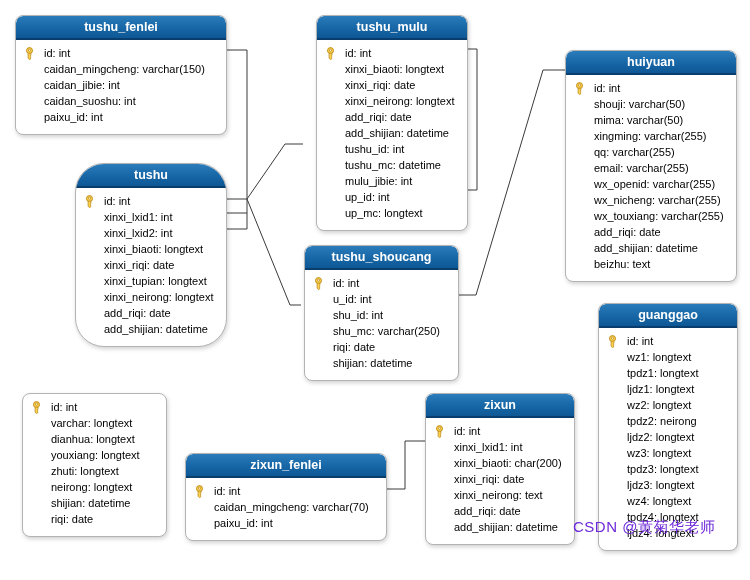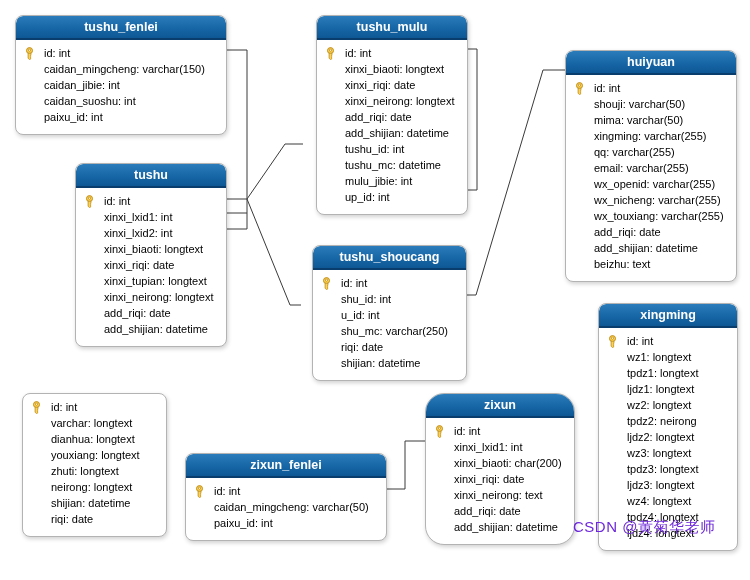--- a/index.html
+++ b/index.html
@@ -143,20 +143,24 @@
             <span class="field-label">tushu_mc: datetime</span>
           </div>
           <div class="field-row">
             <span class="key-slot"></span>
             <span class="field-label">mulu_jibie: int</span>
           </div>
           <div class="field-row">
             <span class="key-slot"></span>
             <span class="field-label">up_id: int</span>
           </div>
+          <div class="field-row">
+            <span class="key-slot"></span>
+            <span class="field-label">up_mc: longtext</span>
+          </div>
         </div>
       </div>
       <div class="table-box" style="left: 565px; top: 35px; width: 172px; margin-top: 15px;">
         <div class="table-header">huiyuan</div>
         <div class="table-body">
           <div class="field-row">
             <span class="key-slot">
               <svg width="13" height="13" viewBox="0 0 13 13" xmlns="http://www.w3.org/2000/svg">
                 <circle cx="6.5" cy="3.6" r="3" fill="#ffd24d" stroke="#bd8d1f" stroke-width="1"></circle>
                 <circle cx="6.5" cy="3.2" r="1.1" fill="#fff8d8" stroke="#bd8d1f" stroke-width="0.8"></circle>
@@ -204,21 +208,21 @@
           <div class="field-row">
             <span class="key-slot"></span>
             <span class="field-label">add_shijian: datetime</span>
           </div>
           <div class="field-row">
             <span class="key-slot"></span>
             <span class="field-label">beizhu: text</span>
           </div>
         </div>
       </div>
-      <div class="table-box" style="left: 75px; top: 163px; width: 152px;">
+      <div class="table-box" style="left: 75px; top: 163px; width: 152px; border-radius: 29px;">
         <div class="table-header">tushu</div>
         <div class="table-body">
           <div class="field-row">
             <span class="key-slot">
               <svg width="13" height="13" viewBox="0 0 13 13" xmlns="http://www.w3.org/2000/svg">
                 <circle cx="6.5" cy="3.6" r="3" fill="#ffd24d" stroke="#bd8d1f" stroke-width="1"></circle>
                 <circle cx="6.5" cy="3.2" r="1.1" fill="#fff8d8" stroke="#bd8d1f" stroke-width="0.8"></circle>
                 <path d="M5.1 6.2 L5.1 11.3 L6.7 12.7 L8.1 11.4 L7.2 10.7 L8.1 9.8 L7.2 9.0 L7.9 8.2 L7.9 6.2 Z" fill="#ffd24d" stroke="#bd8d1f" stroke-width="0.8"></path>
               </svg>
             </span>
@@ -251,57 +255,57 @@
           <div class="field-row">
             <span class="key-slot"></span>
             <span class="field-label">add_riqi: date</span>
           </div>
           <div class="field-row">
             <span class="key-slot"></span>
             <span class="field-label">add_shijian: datetime</span>
           </div>
         </div>
       </div>
-      <div class="table-box" style="left: 312px; top: 245px; width: 155px;">
+      <div class="table-box" style="left: 304px; top: 245px; width: 155px;">
         <div class="table-header">tushu_shoucang</div>
         <div class="table-body">
           <div class="field-row">
             <span class="key-slot">
               <svg width="13" height="13" viewBox="0 0 13 13" xmlns="http://www.w3.org/2000/svg">
                 <circle cx="6.5" cy="3.6" r="3" fill="#ffd24d" stroke="#bd8d1f" stroke-width="1"></circle>
                 <circle cx="6.5" cy="3.2" r="1.1" fill="#fff8d8" stroke="#bd8d1f" stroke-width="0.8"></circle>
                 <path d="M5.1 6.2 L5.1 11.3 L6.7 12.7 L8.1 11.4 L7.2 10.7 L8.1 9.8 L7.2 9.0 L7.9 8.2 L7.9 6.2 Z" fill="#ffd24d" stroke="#bd8d1f" stroke-width="0.8"></path>
               </svg>
             </span>
             <span class="field-label">id: int</span>
           </div>
           <div class="field-row">
             <span class="key-slot"></span>
+            <span class="field-label">u_id: int</span>
+          </div>
+          <div class="field-row">
+            <span class="key-slot"></span>
             <span class="field-label">shu_id: int</span>
           </div>
           <div class="field-row">
             <span class="key-slot"></span>
-            <span class="field-label">u_id: int</span>
-          </div>
-          <div class="field-row">
-            <span class="key-slot"></span>
             <span class="field-label">shu_mc: varchar(250)</span>
           </div>
           <div class="field-row">
             <span class="key-slot"></span>
             <span class="field-label">riqi: date</span>
           </div>
           <div class="field-row">
             <span class="key-slot"></span>
             <span class="field-label">shijian: datetime</span>
           </div>
         </div>
       </div>
       <div class="table-box" style="left: 598px; top: 303px; width: 140px;">
-        <div class="table-header">xingming</div>
+        <div class="table-header">guanggao</div>
         <div class="table-body">
           <div class="field-row">
             <span class="key-slot">
               <svg width="13" height="13" viewBox="0 0 13 13" xmlns="http://www.w3.org/2000/svg">
                 <circle cx="6.5" cy="3.6" r="3" fill="#ffd24d" stroke="#bd8d1f" stroke-width="1"></circle>
                 <circle cx="6.5" cy="3.2" r="1.1" fill="#fff8d8" stroke="#bd8d1f" stroke-width="0.8"></circle>
                 <path d="M5.1 6.2 L5.1 11.3 L6.7 12.7 L8.1 11.4 L7.2 10.7 L8.1 9.8 L7.2 9.0 L7.9 8.2 L7.9 6.2 Z" fill="#ffd24d" stroke="#bd8d1f" stroke-width="0.8"></path>
               </svg>
             </span>
             <span class="field-label">id: int</span>
@@ -406,29 +410,29 @@
               <svg width="13" height="13" viewBox="0 0 13 13" xmlns="http://www.w3.org/2000/svg">
                 <circle cx="6.5" cy="3.6" r="3" fill="#ffd24d" stroke="#bd8d1f" stroke-width="1"></circle>
                 <circle cx="6.5" cy="3.2" r="1.1" fill="#fff8d8" stroke="#bd8d1f" stroke-width="0.8"></circle>
                 <path d="M5.1 6.2 L5.1 11.3 L6.7 12.7 L8.1 11.4 L7.2 10.7 L8.1 9.8 L7.2 9.0 L7.9 8.2 L7.9 6.2 Z" fill="#ffd24d" stroke="#bd8d1f" stroke-width="0.8"></path>
               </svg>
             </span>
             <span class="field-label">id: int</span>
           </div>
           <div class="field-row">
             <span class="key-slot"></span>
-            <span class="field-label">caidan_mingcheng: varchar(50)</span>
+            <span class="field-label">caidan_mingcheng: varchar(70)</span>
           </div>
           <div class="field-row">
             <span class="key-slot"></span>
             <span class="field-label">paixu_id: int</span>
           </div>
         </div>
       </div>
-      <div class="table-box" style="left: 425px; top: 393px; width: 150px; border-radius: 19px;">
+      <div class="table-box" style="left: 425px; top: 393px; width: 150px;">
         <div class="table-header">zixun</div>
         <div class="table-body">
           <div class="field-row">
             <span class="key-slot">
               <svg width="13" height="13" viewBox="0 0 13 13" xmlns="http://www.w3.org/2000/svg">
                 <circle cx="6.5" cy="3.6" r="3" fill="#ffd24d" stroke="#bd8d1f" stroke-width="1"></circle>
                 <circle cx="6.5" cy="3.2" r="1.1" fill="#fff8d8" stroke="#bd8d1f" stroke-width="0.8"></circle>
                 <path d="M5.1 6.2 L5.1 11.3 L6.7 12.7 L8.1 11.4 L7.2 10.7 L8.1 9.8 L7.2 9.0 L7.9 8.2 L7.9 6.2 Z" fill="#ffd24d" stroke="#bd8d1f" stroke-width="0.8"></path>
               </svg>
             </span>

